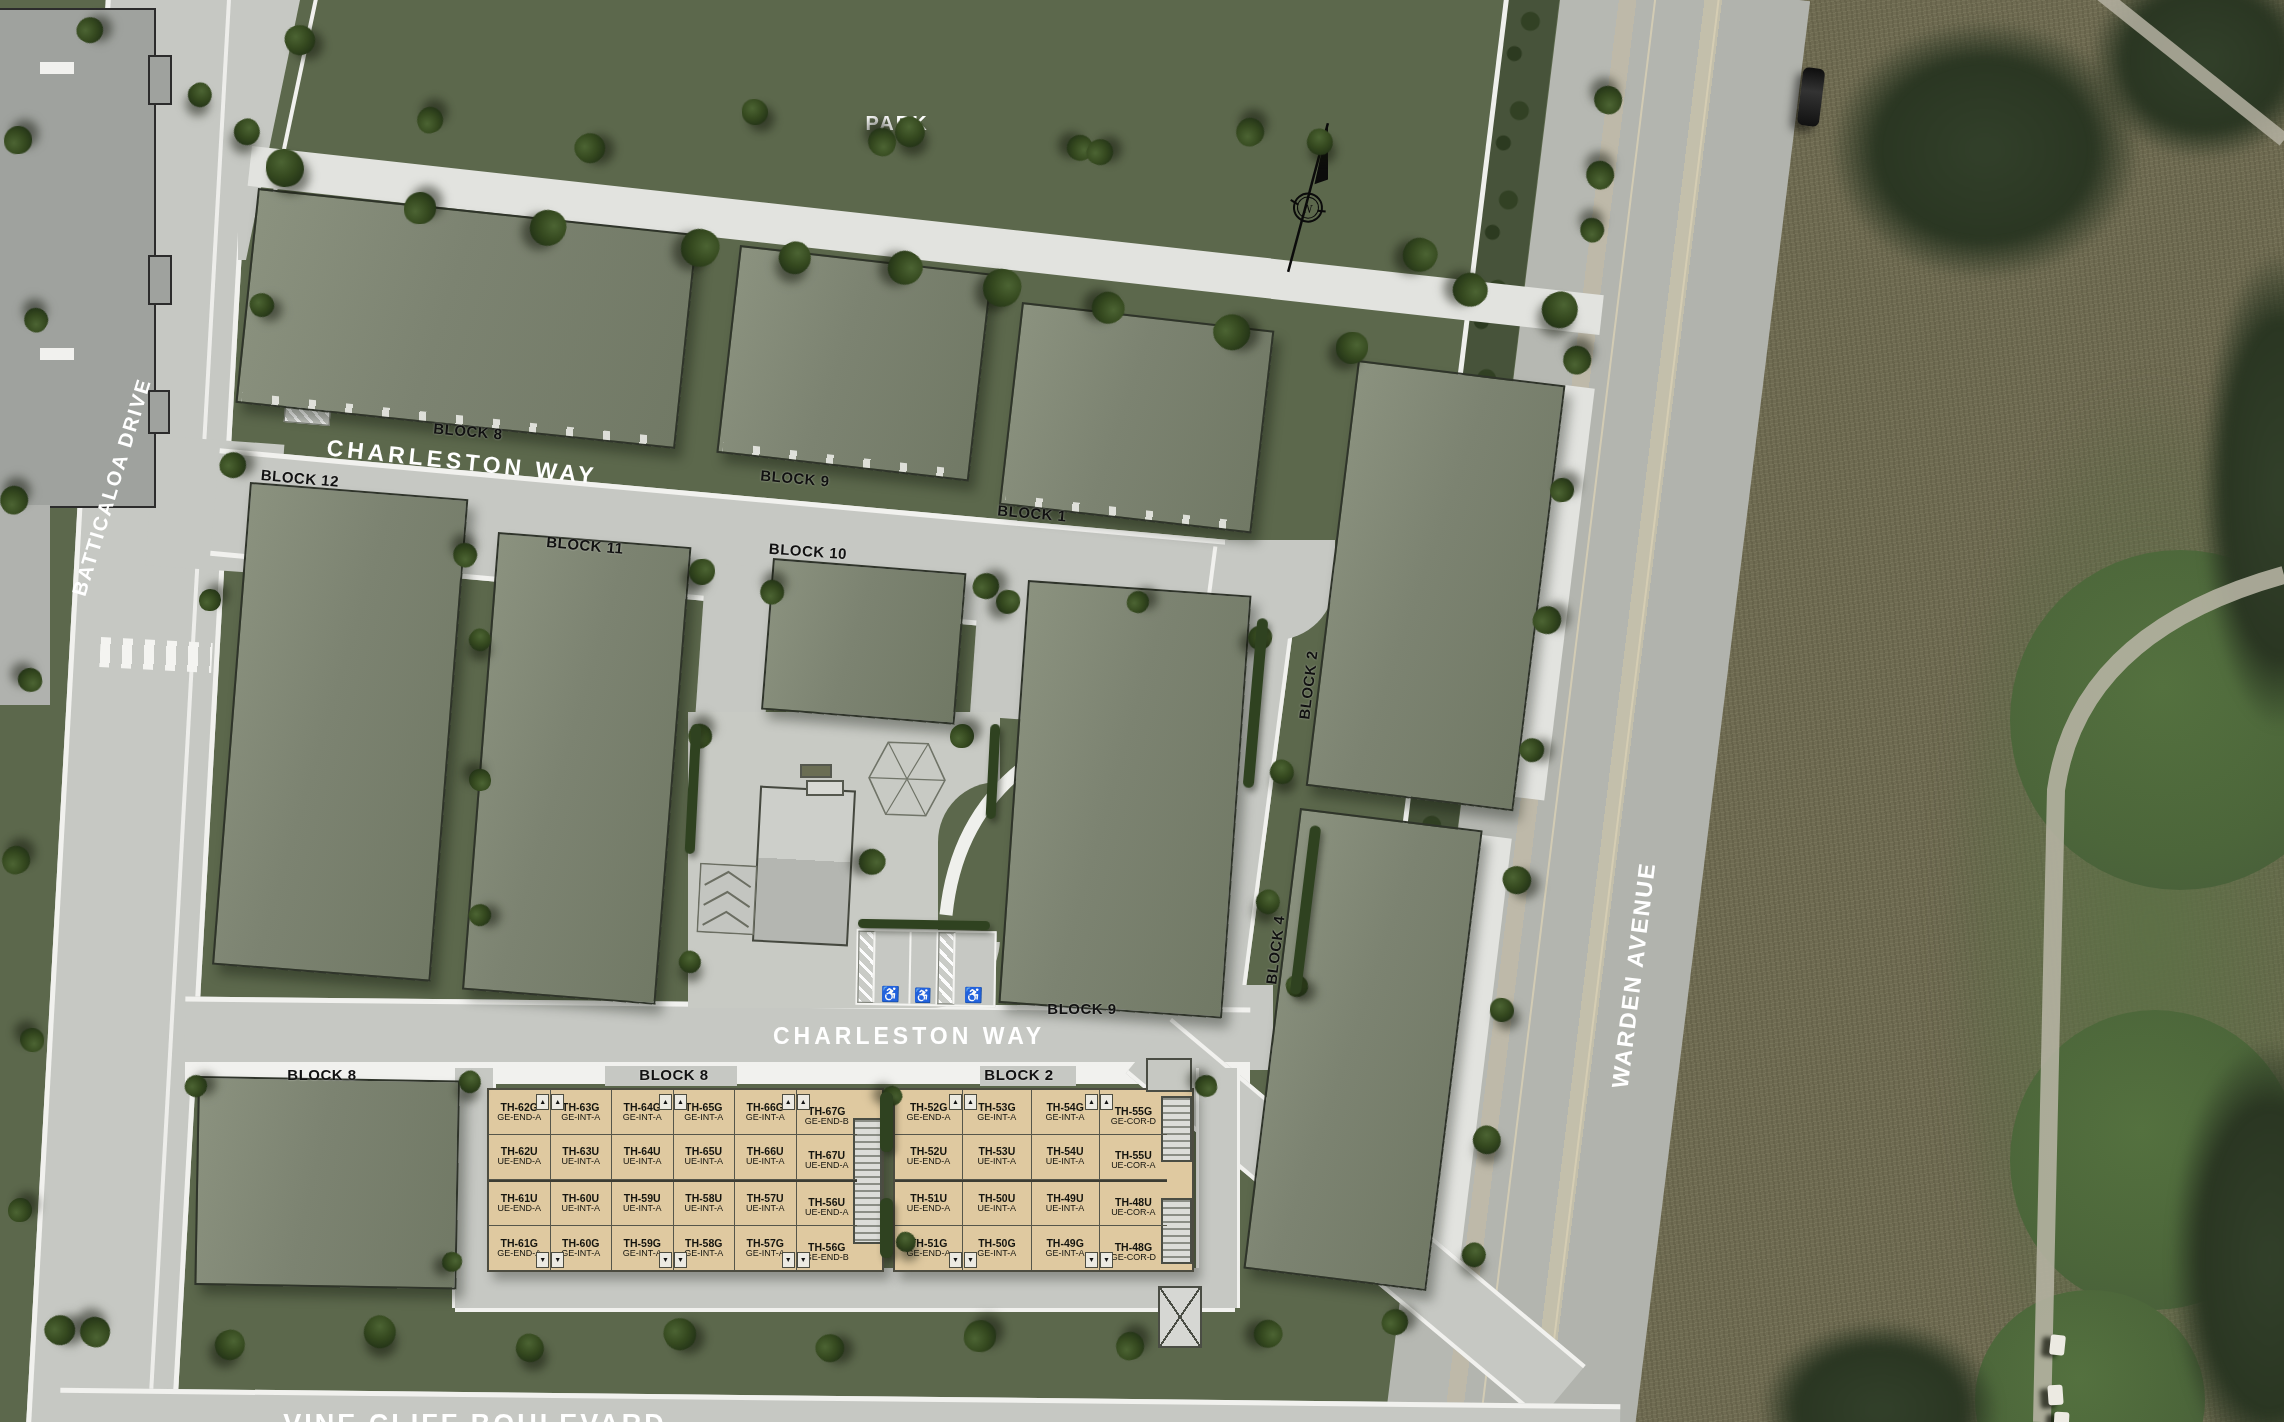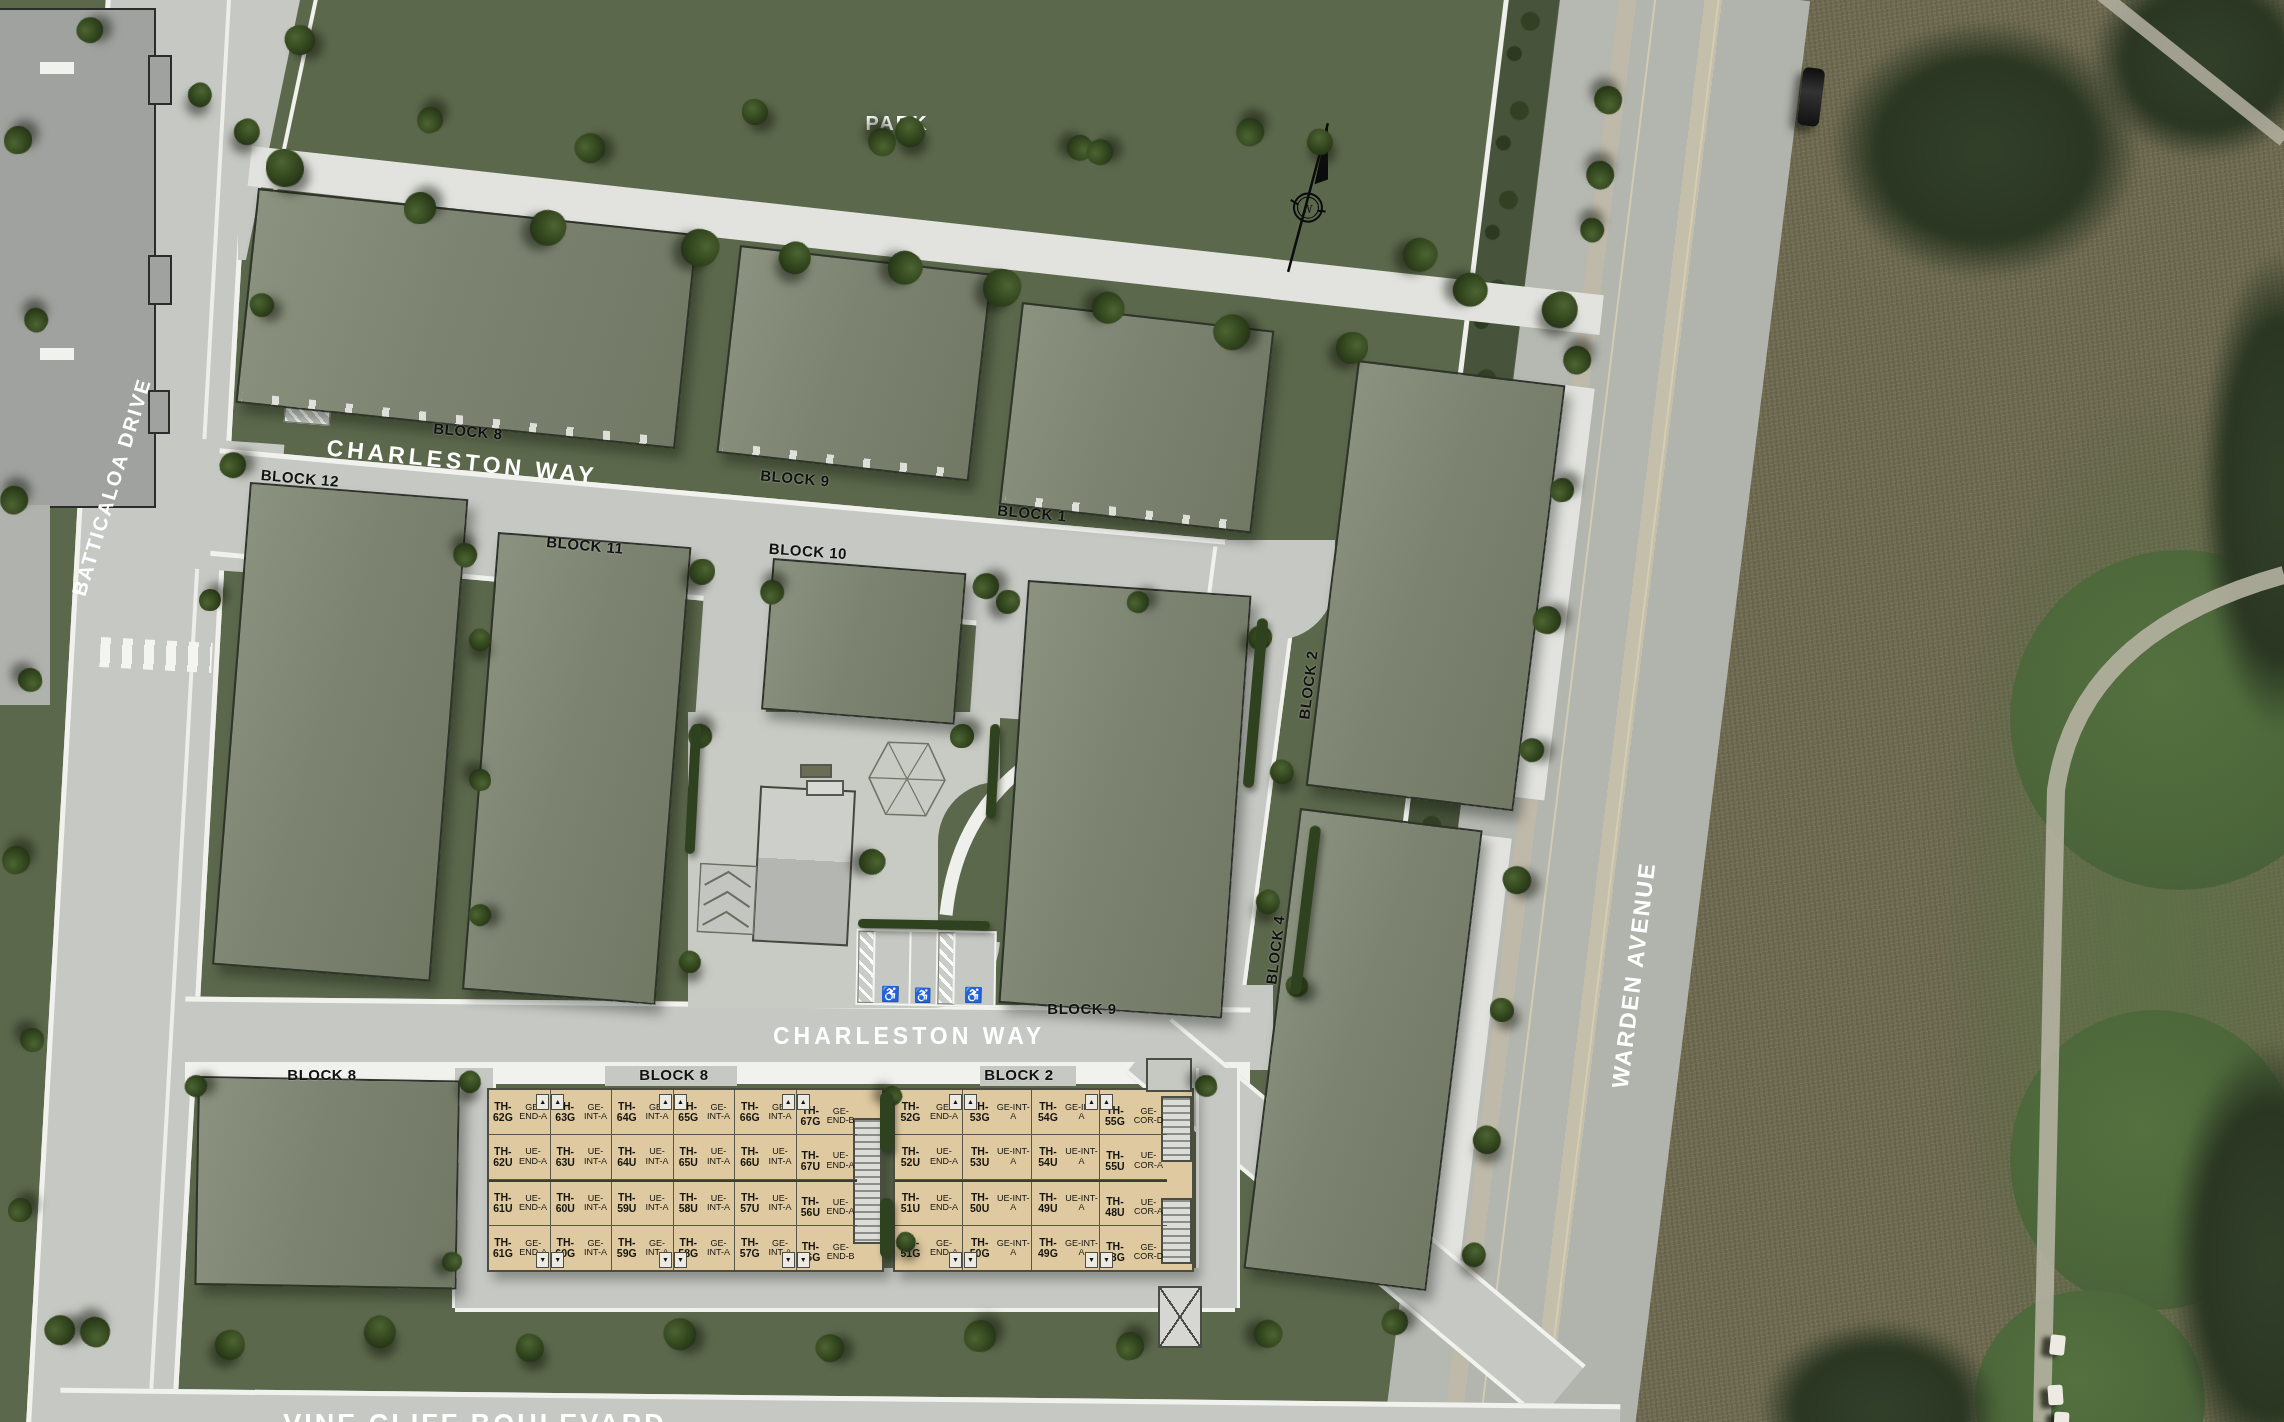--- a/index.html
+++ b/index.html
@@ -47,21 +47,21 @@
   .stairs{position:absolute;background:repeating-linear-gradient(180deg,#8b8e86 0 2px,#dcddd9 2px 7px);border:2px solid #4a4d44;}
   .xbox{background:#d6d7d3;border:2px solid #4a4d44;
     background-image:linear-gradient(to top right,rgba(0,0,0,0) calc(50% - 1px),#4a4d44 calc(50% - 1px) calc(50% + 1px),rgba(0,0,0,0) calc(50% + 1px)),
                      linear-gradient(to bottom right,rgba(0,0,0,0) calc(50% - 1px),#4a4d44 calc(50% - 1px) calc(50% + 1px),rgba(0,0,0,0) calc(50% + 1px));}
   
   .th-building{background:var(--tan);border:2px solid #4c4c40;box-shadow:6px 8px 10px rgba(10,14,6,.3);}
   .th-grid{position:absolute;inset:0;display:flex;flex-direction:column;}
   .th-row{flex:1;display:flex;border-bottom:1px solid #56564a;}
   .th-row:last-child{border-bottom:none;}
   .th-row.party{border-top:2px solid #3c3c32;}
-  .th-cell{flex:1;display:flex;flex-direction:row;align-items:center;justify-content:center;
+  .th-cell{flex:1;display:flex;flex-direction:column;align-items:center;justify-content:center;
     border-right:1px solid #56564a;line-height:1.04;text-align:center;overflow:hidden;}
   .th-cell:last-child{border-right:none;margin-top:8px;}
   .th-unit{font-size:10.5px;font-weight:bold;color:#14140e;}
   .th-plan{font-size:9px;color:#14140e;}
   .porch{position:absolute;height:20px;
     background-image:linear-gradient(90deg,rgba(0,0,0,0) 0 32%,#c6c8c3 32% 68%,rgba(0,0,0,0) 68%);}
   .shieldbox{position:absolute;display:flex;gap:2px;transform:translateX(-50%);}
   .shieldbox i{font-style:normal;display:block;width:11px;height:14px;background:#eceae2;border:1px solid #4c4c40;
     font-size:7px;color:#111;text-align:center;line-height:14px;}
   

